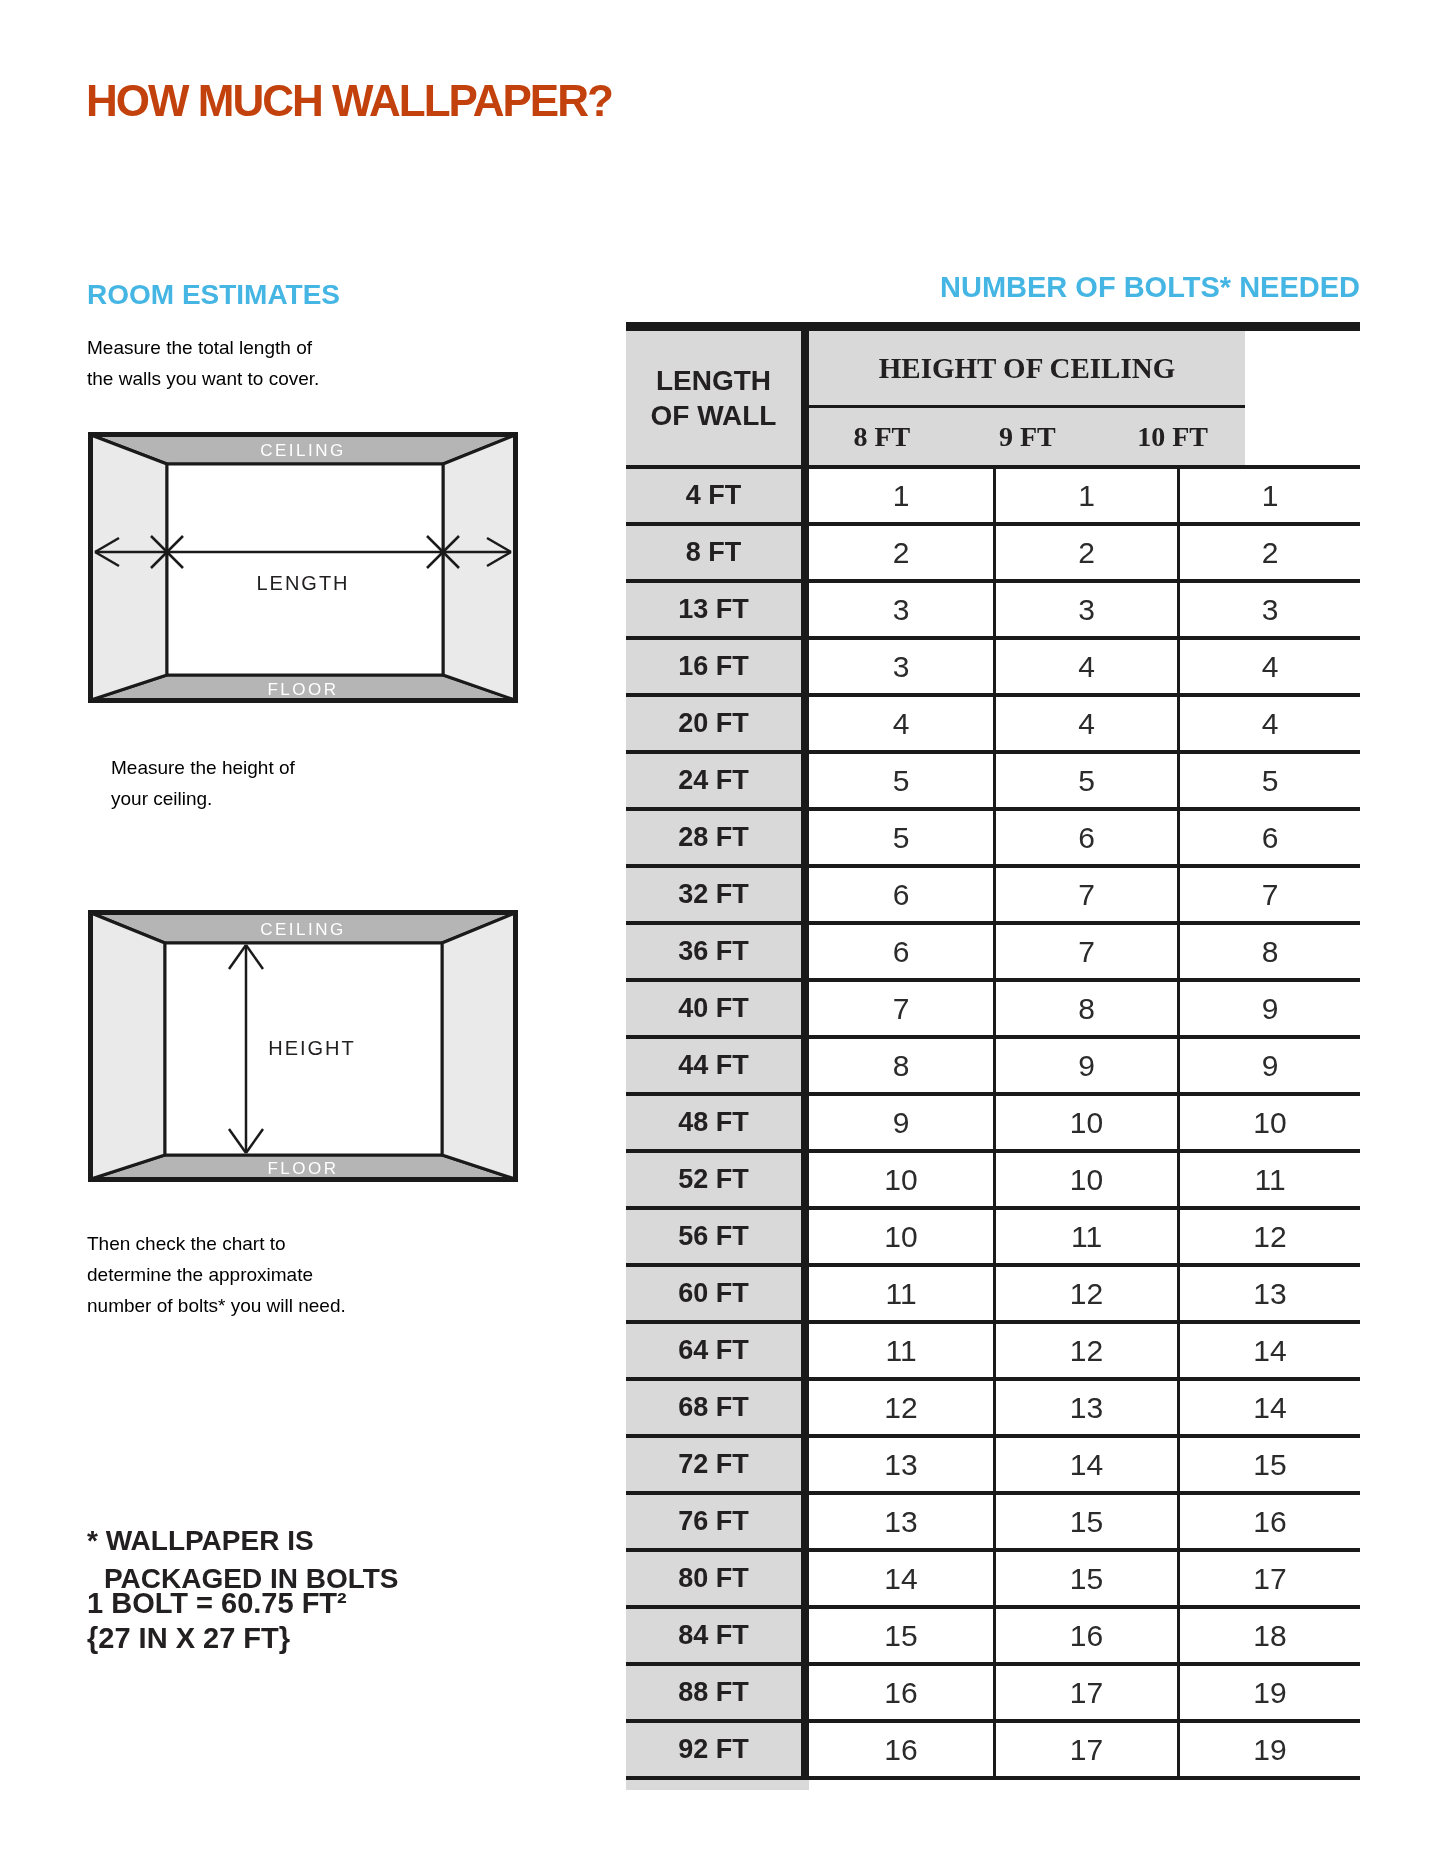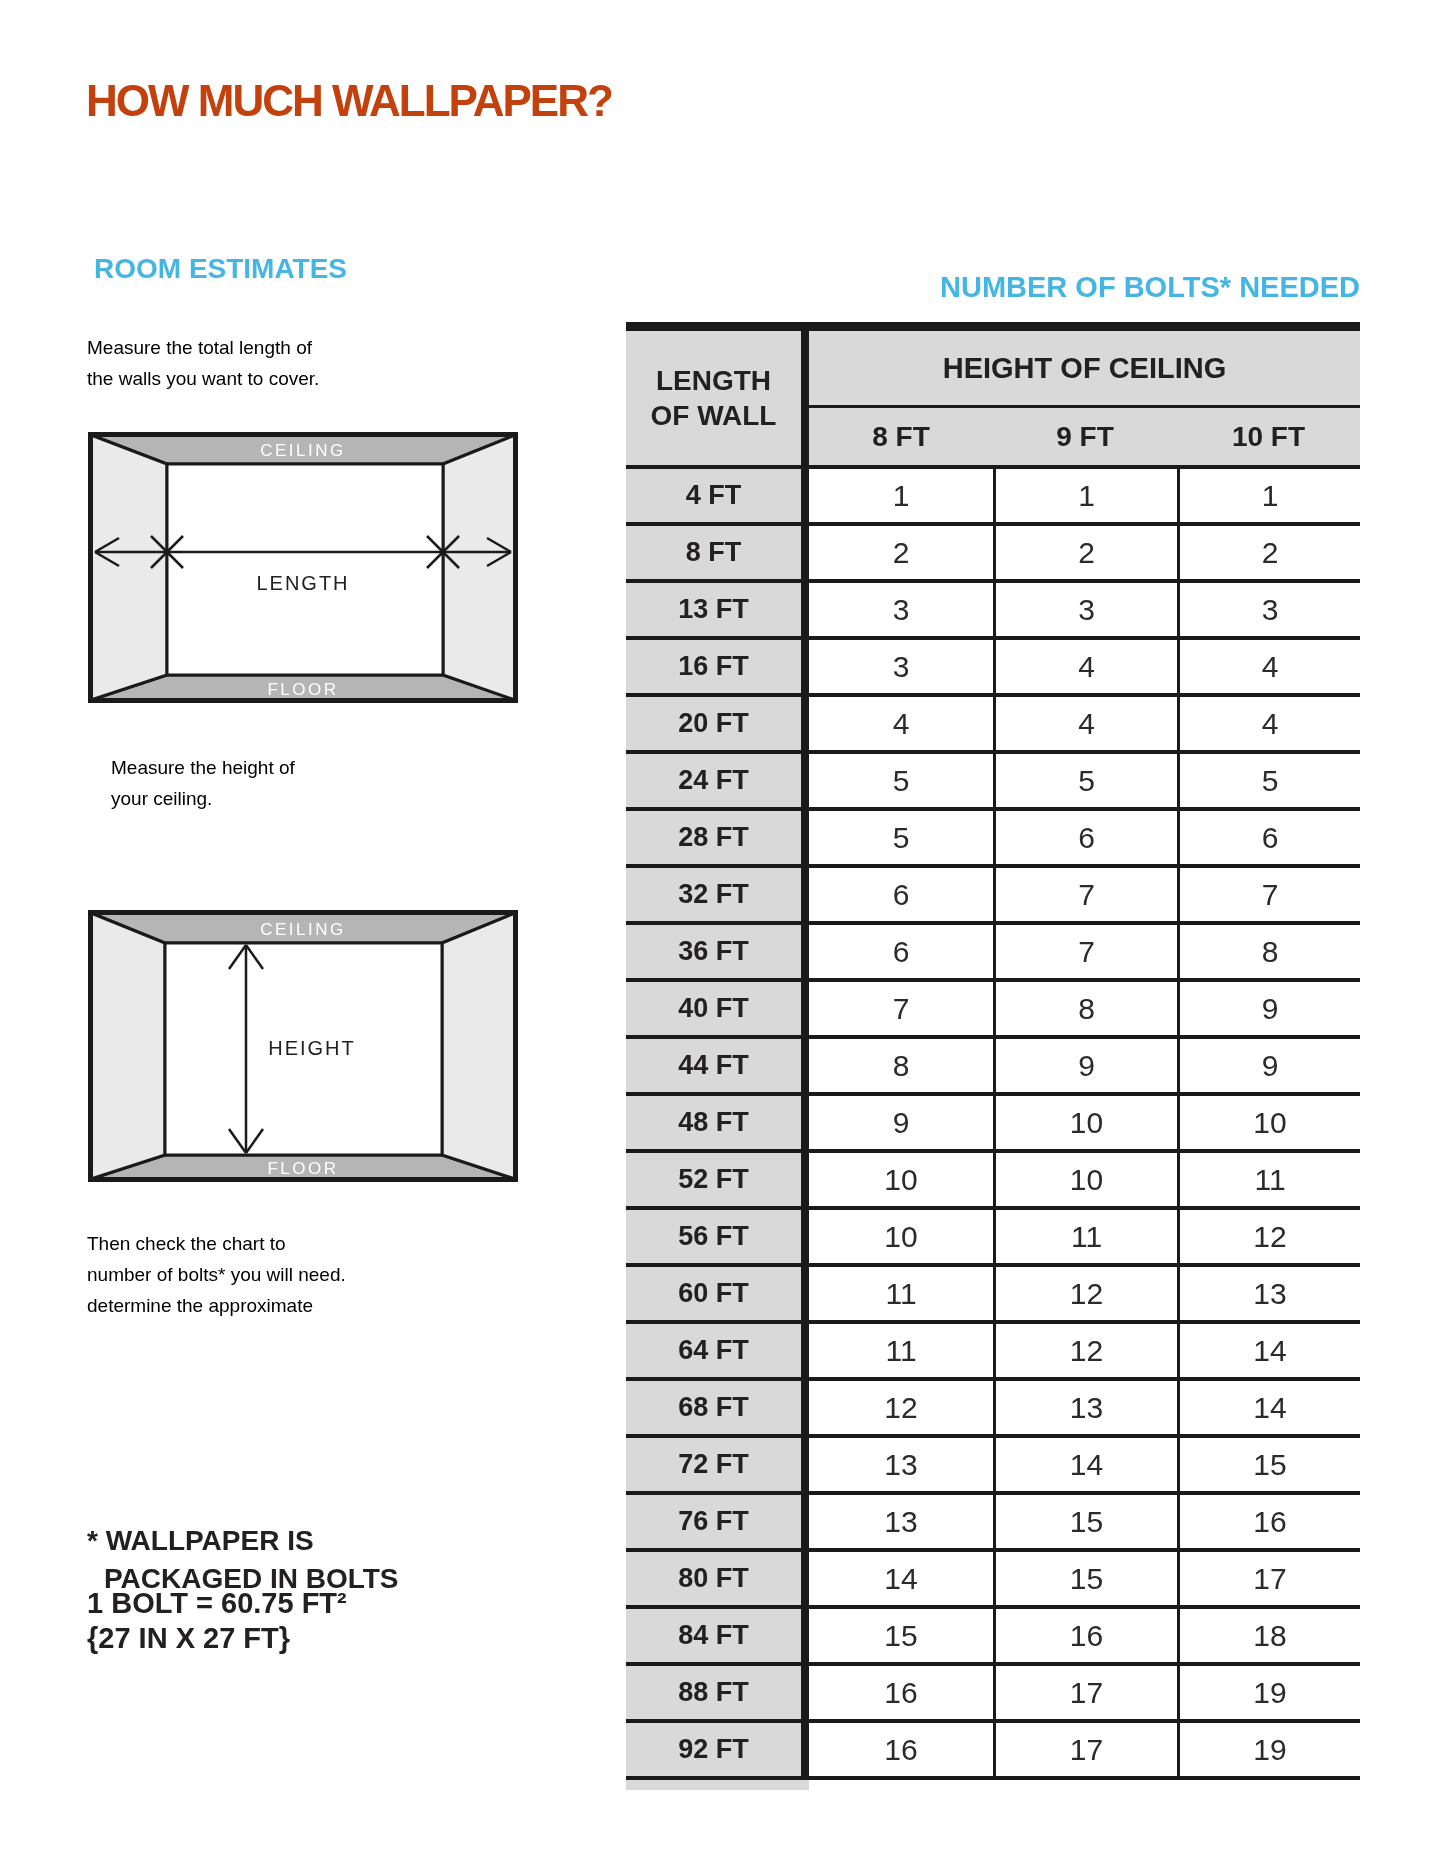--- a/index.html
+++ b/index.html
@@ -11,21 +11,21 @@
   .abs{position:absolute;}
   
   #page-title{
     left:86px;top:76px;
     font-size:44px;font-weight:bold;letter-spacing:-2px;
     color:#c2410c;white-space:nowrap;
   }
   .section-head{
     font-size:28px;font-weight:bold;color:#45b6e3;white-space:nowrap;
   }
-  #room-estimates-head{left:87px;top:253px;margin-left:7px;}
+  #room-estimates-head{left:87px;top:279px;}
   #bolts-head{left:626px;top:271px;width:734px;text-align:right;font-size:29px;}
   
   .para{font-size:19px;line-height:31px;color:#000000;}
   #para1{left:87px;top:332px;}
   #para2{left:87px;top:752px;margin-left:24px;}
   #para3{left:87px;top:1228px;}
   .footnote{font-size:28px;font-weight:bold;line-height:38px;margin-top:44px;}
   #footnote1{left:87px;top:1478px;}
   #footnote1 .ind{padding-left:17px;}
   #boltinfo{left:87px;top:1586px;font-size:29px;font-weight:bold;line-height:35px;}
@@ -35,21 +35,21 @@
   
   #bolt-table{left:626px;top:322px;width:734px;}
   .topbar{height:9px;background:#1a1a1a;}
   .hdr{display:flex;}
   .hdr-left{
     box-sizing:border-box;width:183px;height:134px;
     background:#d9d9d9;border-right:8px solid #1a1a1a;
     display:flex;flex-direction:column;align-items:center;justify-content:center;
     font-size:28px;font-weight:bold;line-height:35px;text-align:center;
   }
-  .hdr-right{width:551px;}
+  .hdr-right{width:436px;font-family:Liberation Serif, serif;}
   .hdr-group{
     box-sizing:border-box;height:77px;background:#d9d9d9;
     border-bottom:3px solid #1a1a1a;
     display:flex;align-items:center;justify-content:center;
     font-size:29px;font-weight:bold;
   }
   .hdr-cols{display:flex;height:57px;background:#d9d9d9;}
   .hdr-col{
     display:flex;align-items:center;justify-content:center;
     font-size:28px;font-weight:bold;
@@ -134,22 +134,22 @@
     <line x1="158" y1="243" x2="141" y2="219"></line>
     <line x1="158" y1="243" x2="175" y2="219"></line>
   </g>
   <text class="dia-band-label" x="215" y="25" text-anchor="middle">CEILING</text>
   <text class="dia-measure-label" x="224" y="145" text-anchor="middle">HEIGHT</text>
   <text class="dia-band-label" x="215" y="264" text-anchor="middle">FLOOR</text>
 </svg>
 
 <div class="abs para" id="para3">
   <div>Then check the chart to</div>
+  <div>determine the approximate</div>
   <div>number of bolts* you will need.</div>
-  <div>determine the approximate</div>
 </div>
 
 <div class="abs footnote" id="footnote1">
   <div>* WALLPAPER IS</div>
   <div class="ind">PACKAGED IN BOLTS</div>
 </div>
 
 <div class="abs" id="boltinfo">
   <div>1 BOLT = 60.75 FT²</div>
   <div>{27 IN X 27 FT}</div>

